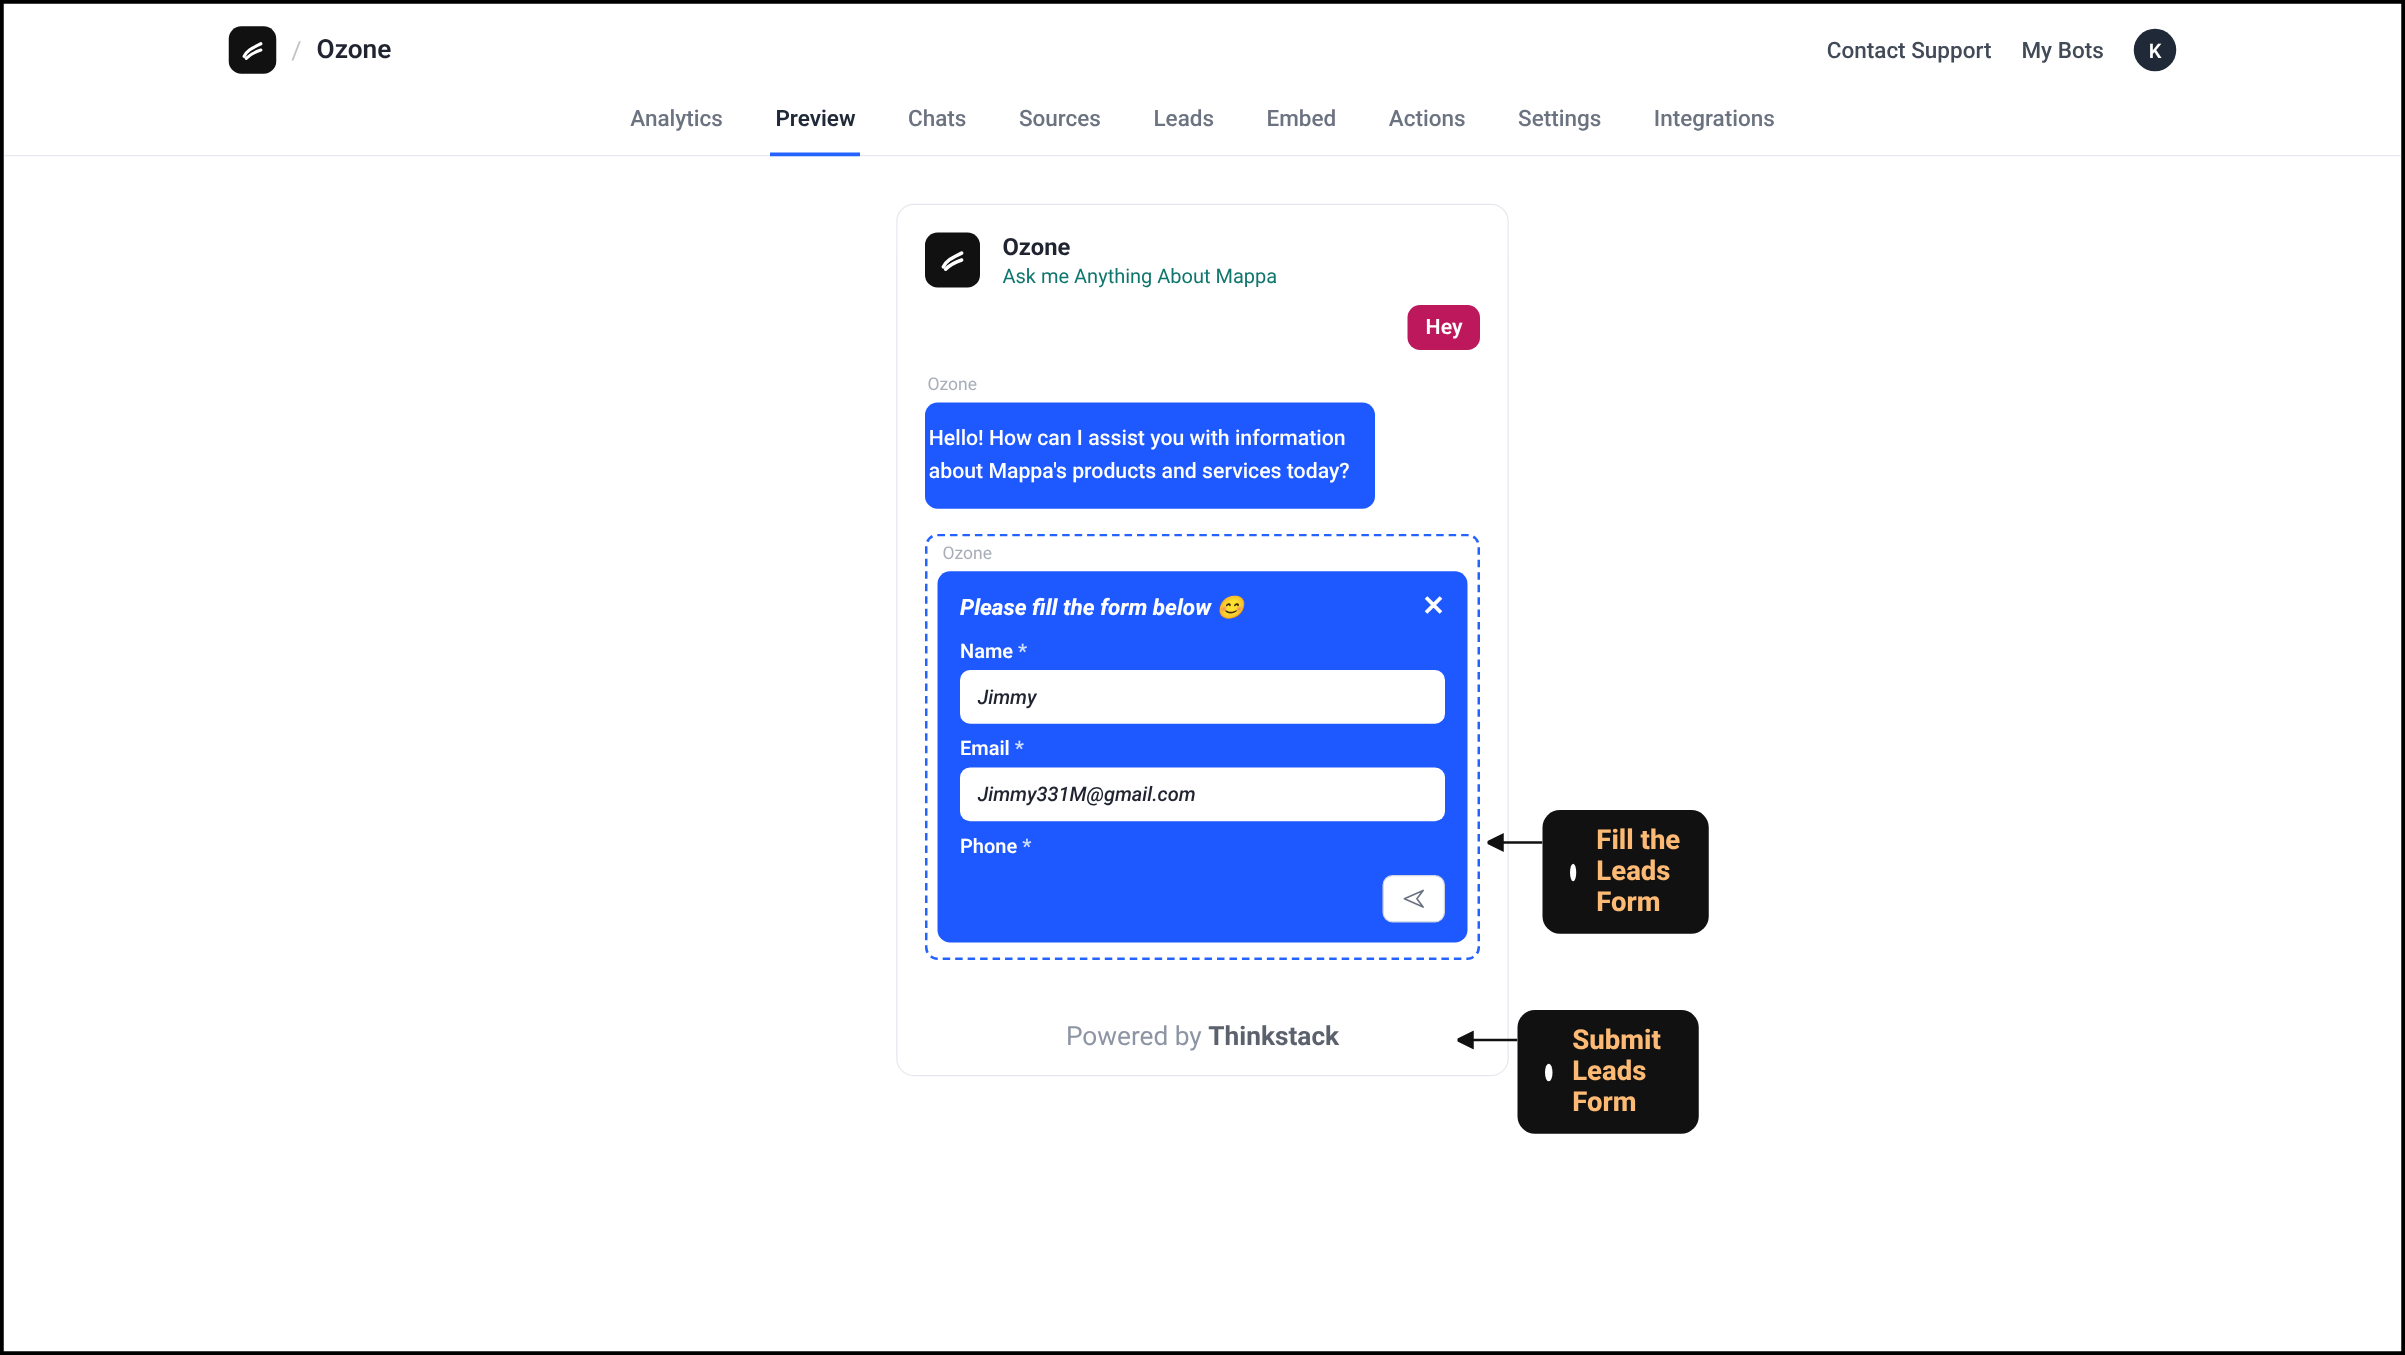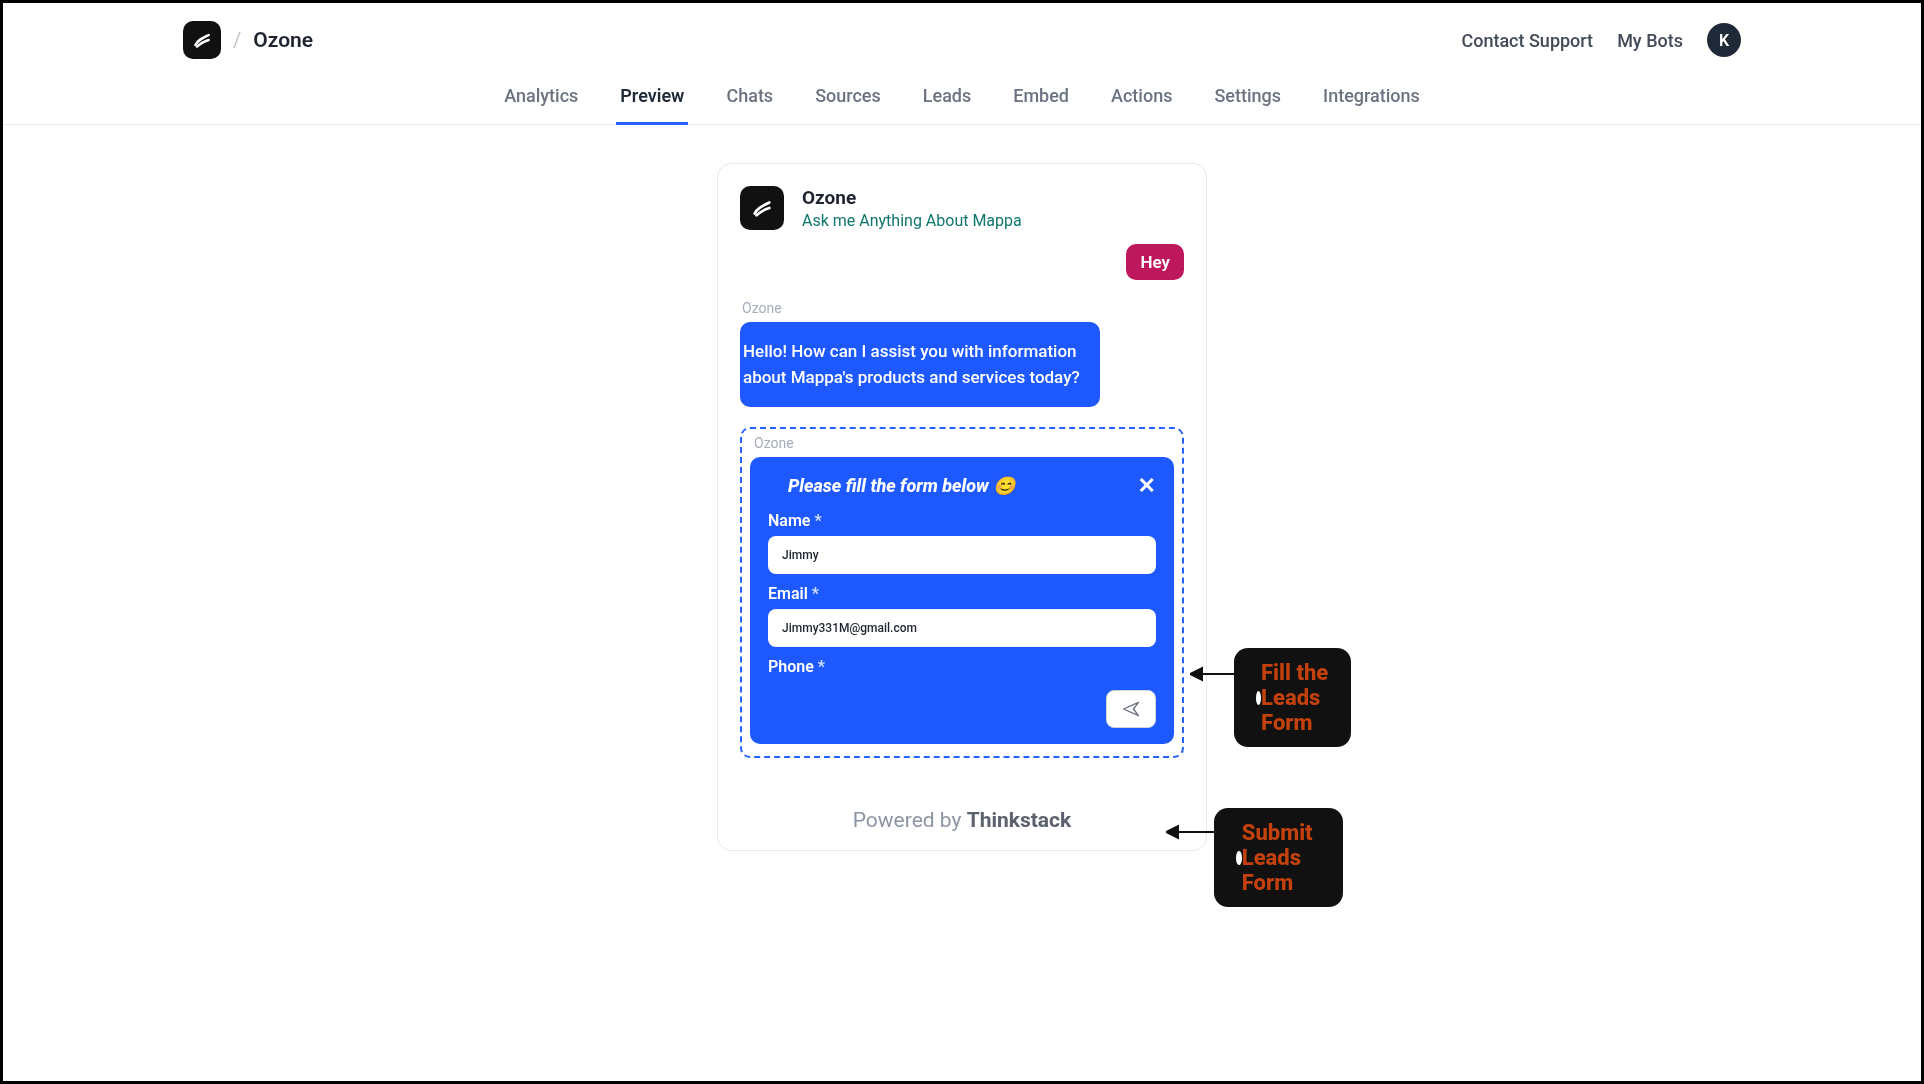--- a/index.html
+++ b/index.html
@@ -185,44 +185,44 @@
       display: flex;
       justify-content: space-between;
       align-items: center;
       margin-bottom: 14px;
     }
     .form-title {
       color: #fff;
       font-weight: 800;
       font-size: 18px;
       font-style: italic;
-      margin-left: 20px;
     }
     .close-x {
       color: #fff;
       font-size: 22px;
       font-weight: 700;
       line-height: 1;
     }
     .form-field-label {
       color: #fff;
       font-size: 16px;
       font-weight: 600;
       margin: 10px 0 6px 0;
     }
     .req { color: #cfe0ff; font-weight: 700; }
     .form-input {
       width: 100%;
       background: #fff;
       border: none;
       border-radius: 8px;
       padding: 12px 14px;
-      font-size: 12px;
+      font-size: 16px;
       font-weight: 500;
       color: #1f2430;
+      font-style: italic;
     }
     .submit-row {
       display: flex;
       justify-content: flex-end;
       margin-top: 14px;
     }
     .submit-btn {
       width: 50px;
       height: 38px;
       background: #fff;
@@ -237,28 +237,28 @@
       text-align: center;
       color: #8d94a3;
       font-size: 21px;
       margin-top: 50px;
     }
     .footer b { color: #5b616d; font-weight: 700; }
     
     .callout {
       position: absolute;
       background: #111;
-      color: #c2410c;
+      color: #fdba74;
       font-size: 22px;
       font-weight: 800;
       border-radius: 14px;
       padding: 12px 22px;
       display: flex;
       align-items: center;
-      gap: 0;
+      gap: 16px;
     }
     .callout .dot {
       width: 14px;
       height: 14px;
       border-radius: 50%;
       background: #fff;
     }
     .arrow {
       position: absolute;
       stroke: #111;

